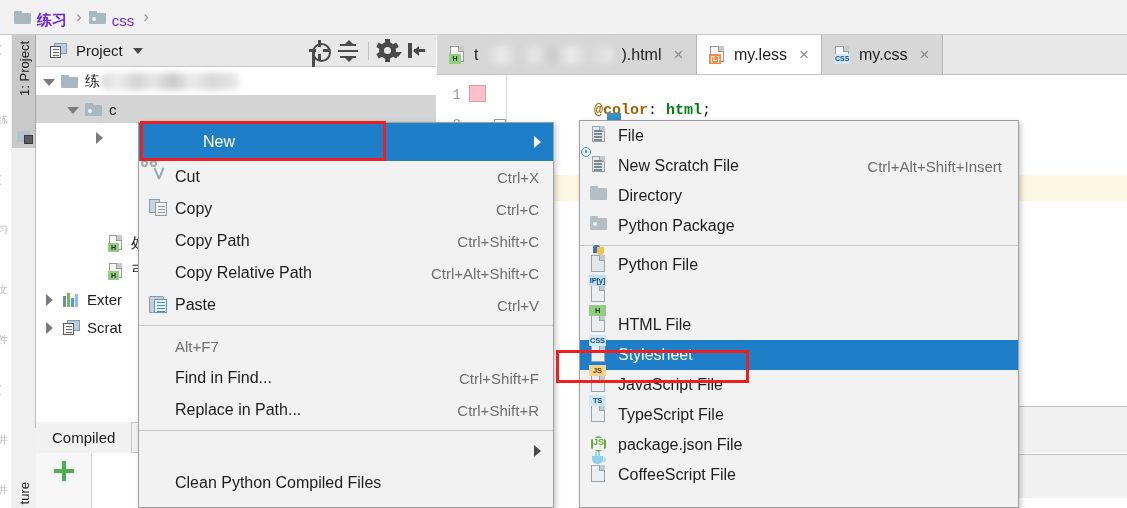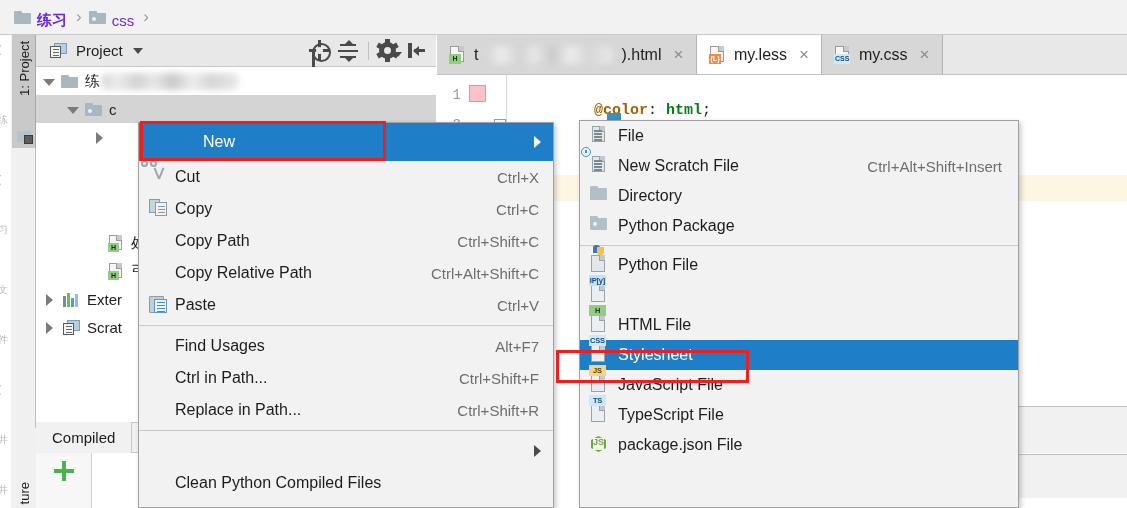--- a/index.html
+++ b/index.html
@@ -799,27 +799,26 @@
         <span class="ic-paste"><span class="cl"></span><span class="pp"></span></span>
       </span>
       <span class="mi-label">Paste</span>
       <span class="mi-short">Ctrl+V</span>
     </div>
 
     <div class="mi-sep"></div>
 
     <div class="mi">
       <span class="mi-ico"></span>
-      <span class="mi-label">Find Usages</span>
       <span class="mi-short">Alt+F7</span>
     </div>
 
     <div class="mi">
       <span class="mi-ico"></span>
-      <span class="mi-label">Ctrl in Path...</span>
+      <span class="mi-label">Find in Find...</span>
       <span class="mi-short">Ctrl+Shift+F</span>
     </div>
 
     <div class="mi">
       <span class="mi-ico"></span>
       <span class="mi-label">Replace in Path...</span>
       <span class="mi-short">Ctrl+Shift+R</span>
     </div>
 
 
@@ -912,17 +911,23 @@
       <span class="si-label">TypeScript File</span>
     </div>
 
     <div class="si">
       <span class="si-ico">
         <span class="node-ico"><span class="hex"></span><span class="js">JS</span></span>
       </span>
       <span class="si-label">package.json File</span>
     </div>
 
+    <div class="si">
+      <span class="si-ico">
+        <span class="coffee-ico"><span class="pg"></span><span class="fold"></span><span class="steam"></span><span class="cup"></span><span class="handle"></span></span>
+      </span>
+      <span class="si-label">CoffeeScript File</span>
+    </div>
   </div>
 
   <div class="red-box" style="left:556px; top:350px; width:193px; height:33px;"></div>
 
 </div>
 
 </body></html>

